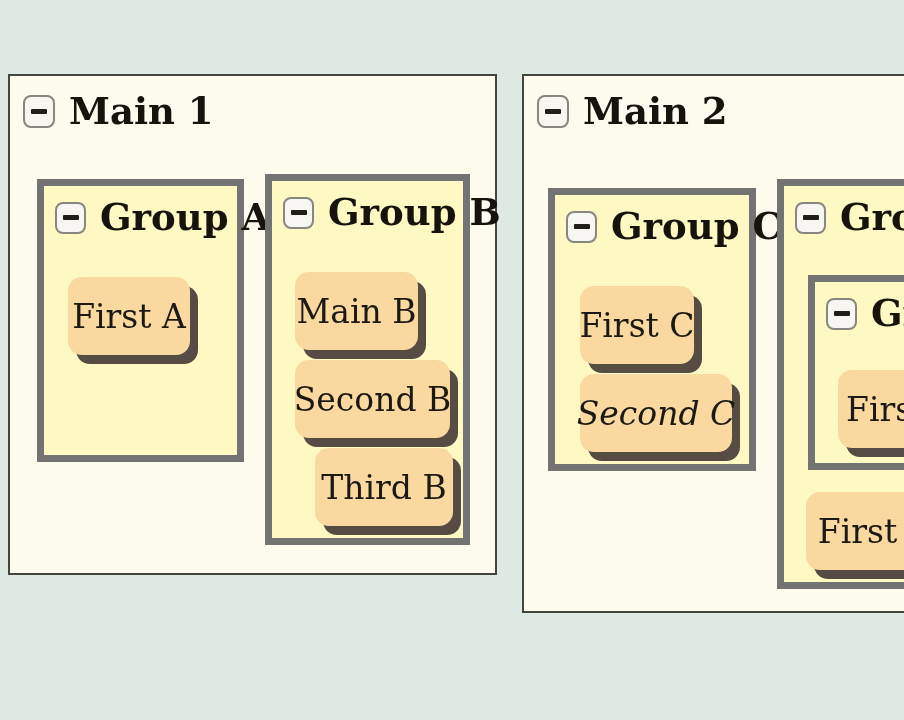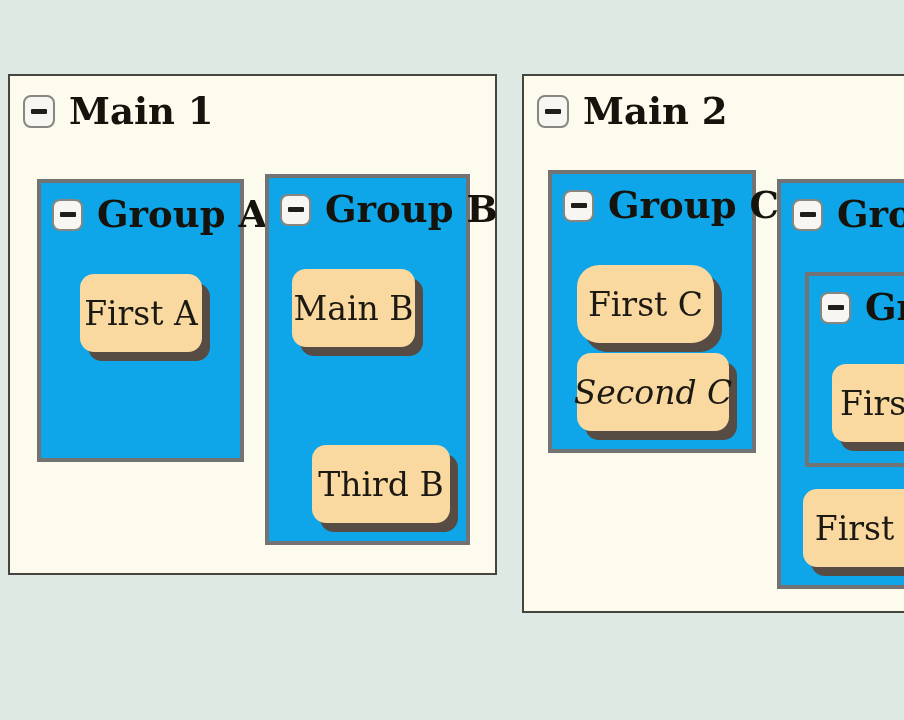--- a/index.html
+++ b/index.html
@@ -34,44 +34,44 @@
   .group .collapse-btn { width:31px; height:32px; }
   .minus-icon { display:block; width:16px; height:5px; background:#211e19; border-radius:1px; }
 
   .panel-title, .group-title {
     font-size:37px; font-weight:700; color:#16130d; line-height:1;
     letter-spacing:0;
   }
 
   .group {
     position:absolute;
-    background:#0ea5e9;
-    border:4px solid #737373;
+    background:#fef9c3;
+    border:7px solid #737373;
   }
   
   #groupA { left:27px;  top:103px; width:207px; height:283px; }
   #groupB { left:255px; top:98px; width:205px; height:371px; }
-  #groupC { left:24px;  top:94px; width:208px; height:283px; }
+  #groupC { left:24px;  top:112px; width:208px; height:283px; }
   #groupD { left:253px; top:103px; width:255px; height:410px; }
   #groupE { left:24px;  top:89px;  width:220px; height:195px; }
 
   .node {
     position:absolute; height:78px; border-radius:14px;
     background:#f9d9a0;
     box-shadow:8px 9px 0 #564c43;
     display:flex; align-items:center; justify-content:center;
     font-size:33px; color:#1c1913; white-space:nowrap;
     cursor:grab;
   }
-  #nodeA1 { left:24px; top:91px;  width:122px;margin-left:15px; }
+  #nodeA1 { left:24px; top:91px;  width:122px; }
   #nodeA2 { left:24px; top:179px; width:152px; }
   #nodeB1 { left:23px; top:91px;  width:123px; }
   #nodeB2 { left:23px; top:179px; width:155px; }
   #nodeB3 { left:23px; top:267px; width:138px;margin-left:20px; }
-  #nodeC1 { left:25px; top:91px;  width:137px;border-radius:22px; }
+  #nodeC1 { left:25px; top:91px;  width:114px; }
   #nodeC2 { left:25px; top:179px; width:152px;font-style:italic; }
   #nodeE1 { left:23px; top:88px;  width:130px; }
   #nodeD1 { left:22px; top:306px; width:140px; }
 </style>
 </head>
 <body>
 
 <div style="position:absolute; inset:0;">
 
   <section class="main-panel" id="main1">
@@ -93,20 +93,21 @@
     </div>
 
     <div class="group" id="groupB">
       <div class="group-header">
         <button class="collapse-btn">
           <span class="minus-icon"></span>
         </button>
         <span class="group-title">Group B</span>
       </div>
       <div class="node" id="nodeB1">Main B</div>
+      <div class="node" id="nodeB2">Second B</div>
       <div class="node" id="nodeB3">Third B</div>
     </div>
   </section>
 
   <section class="main-panel" id="main2">
     <div class="panel-header">
       <button class="collapse-btn">
         <span class="minus-icon"></span>
       </button>
       <span class="panel-title">Main 2</span>

